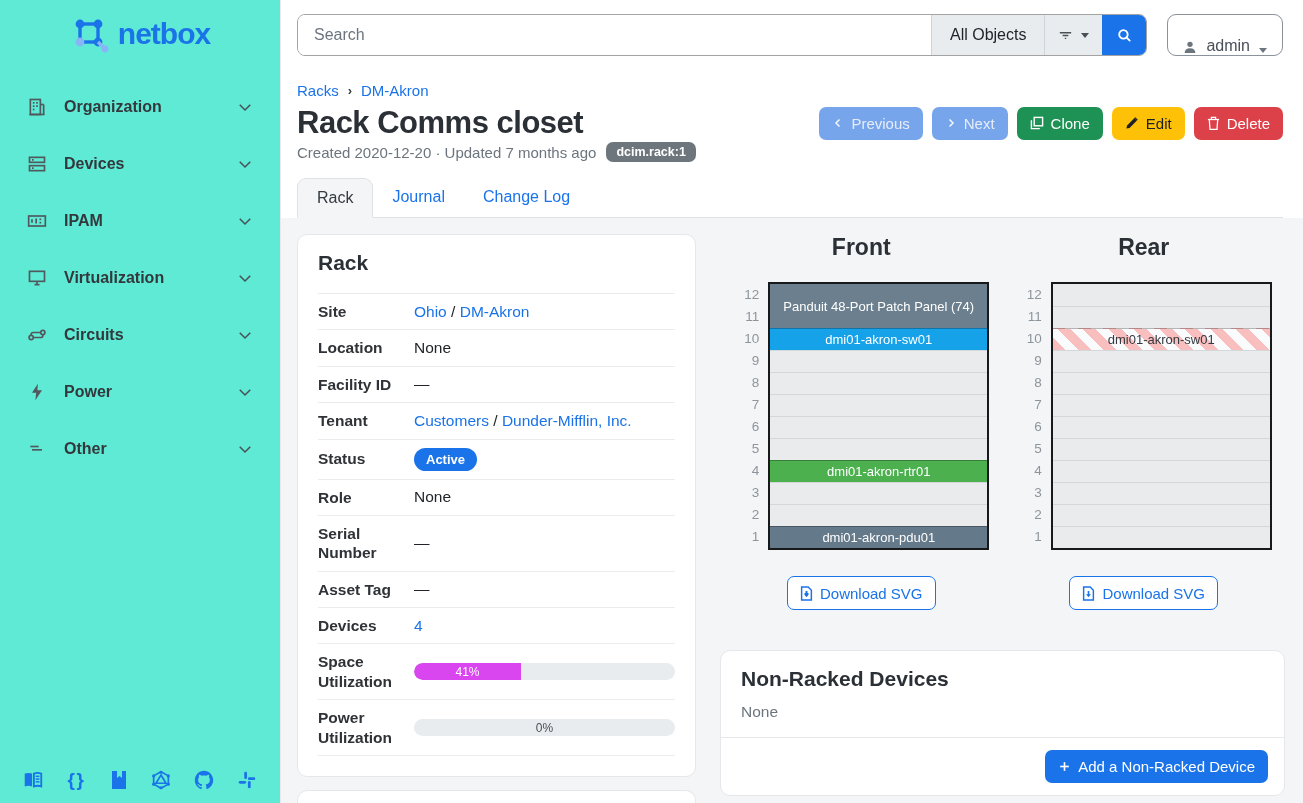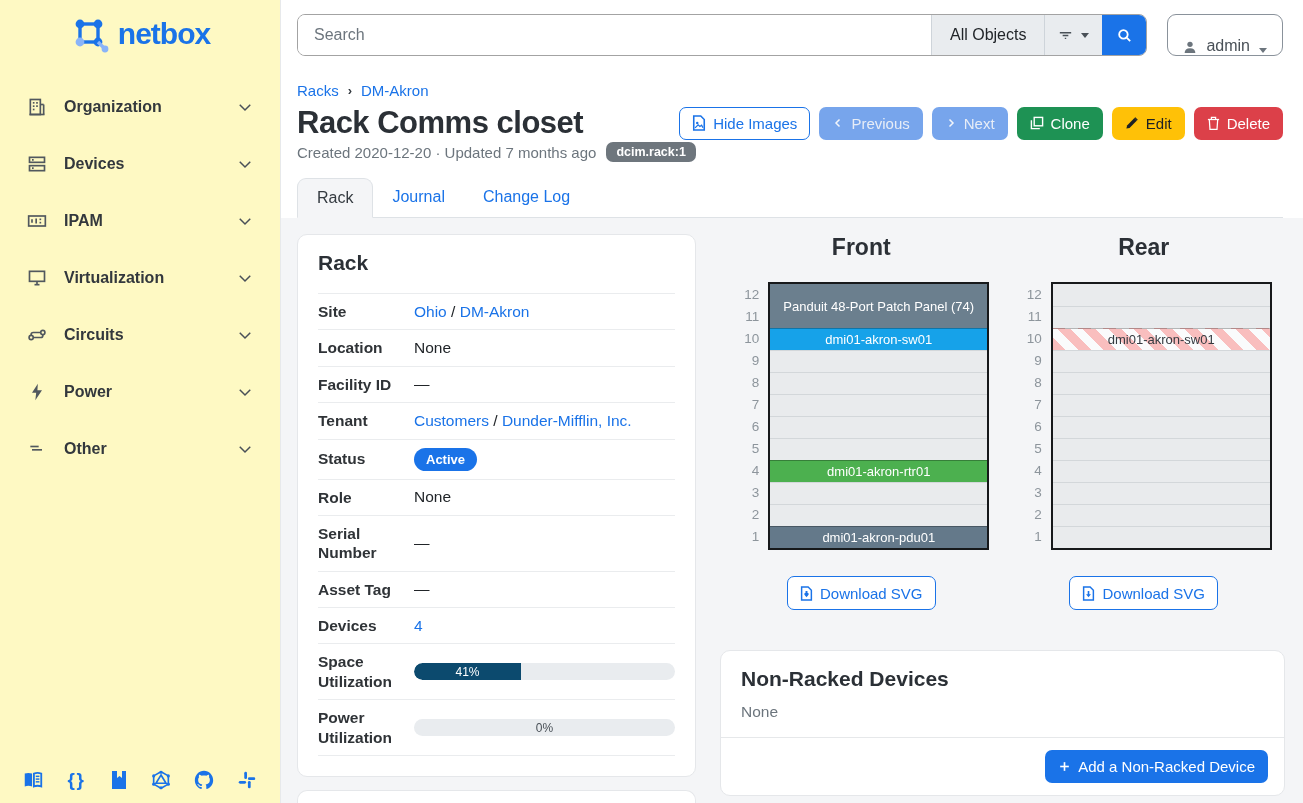--- a/index.html
+++ b/index.html
@@ -1,21 +1,21 @@
 <!DOCTYPE html>
 <html><head>
 <meta charset="utf-8">
 <style>
   * { margin:0; padding:0; box-sizing:border-box; }
   html,body { width:1303px; height:803px; overflow:hidden; }
   body { font-family:"Liberation Sans", sans-serif; background:#ffffff; color:#212529; font-size:15px; }
   .app { display:flex; width:100%; height:100%; }
 
   
-  .sidebar { width:281px; min-width:281px; background:#fef9c3; border-right:1px solid #e7e9eb; position:relative; }
+  .sidebar { width:281px; min-width:281px; background:#5eead4; border-right:1px solid #e7e9eb; position:relative; }
   .logo { display:flex; align-items:center; justify-content:center; gap:8px; padding:14px 0 10px 0; cursor:pointer; }
   .logo-text { font-size:30px; font-weight:700; color:#1a73e8; letter-spacing:-1px; }
   .nav { margin-top:22px; }
   .nav-item { display:flex; align-items:center; height:42px; padding:0 26px 0 27px; margin-bottom:15px; cursor:pointer; }
   .nav-item .nicon { width:20px; height:20px; color:#51585e; margin-right:17px; flex:0 0 auto; }
   .nav-item .nlabel { font-size:16px; font-weight:700; color:#33383d; flex:1; }
   .nav-item .chev { width:18px; height:18px; color:#495057; }
   .side-footer { position:absolute; bottom:12px; left:0; right:0; display:flex; justify-content:space-between; padding:0 22px; }
   .side-footer .ficon { width:22px; height:22px; color:#1a73e8; cursor:pointer; display:flex; align-items:center; justify-content:center; font-weight:700; }
 
@@ -64,21 +64,21 @@
   .card-title { font-size:21px; font-weight:700; color:#2b3036; margin-bottom:12px; }
   table.attrs { width:100%; border-collapse:collapse;margin-top:18px; }
   table.attrs tr { border-top:1px solid #eaecee; }
   table.attrs tr:last-child { border-bottom:1px solid #eaecee; }
   table.attrs th { text-align:left; vertical-align:middle; font-size:15.5px; font-weight:700; color:#2f3337; width:94px; padding:8px 0; line-height:1.25; }
   table.attrs td { padding:8px 0 8px 2px; vertical-align:middle; font-size:15.5px; color:#212529; }
   td a { color:#1a73e8; text-decoration:none; cursor:pointer; }
   .muted { color:#8a9197; }
   .badge-active { display:inline-block; background:#1a73e8; color:#fff; font-size:13px; font-weight:700; padding:4px 12px; border-radius:14px; }
   .progress { position:relative; height:17px; background:#e9ecef; border-radius:9px; width:100%; overflow:hidden; font-size:12px; }
-  .progress .fill { position:absolute; left:0; top:0; bottom:0; background:#0c4a6e; border-radius:9px 0 0 9px; color:#fff; display:flex; align-items:center; justify-content:center; font-weight:400; }
+  .progress .fill { position:absolute; left:0; top:0; bottom:0; background:#d946ef; border-radius:9px 0 0 9px; color:#fff; display:flex; align-items:center; justify-content:center; font-weight:400; }
   .progress .zero-label { position:absolute; inset:0; display:flex; align-items:center; justify-content:center; color:#495057; }
   .sliver { margin-top:13px; height:14px; border-bottom:none; border-radius:10px 10px 0 0; }
 
   
   .right-col { flex:1; display:flex; flex-direction:column; }
   .elev-row { display:flex; }
   .elevation { flex:1; display:flex; flex-direction:column; align-items:center; }
   .elev-title { font-size:23px; font-weight:700; color:#2b3036; margin-bottom:21px; }
   .rack-wrap { display:flex; align-items:flex-start; }
   .units-col { width:26px; margin-right:9px; padding-top:2px; }
@@ -330,30 +330,20 @@
     <div class="page-head">
       <div class="breadcrumb">
         <a>Racks</a>
         <span class="crumb-sep">›</span>
         <a>DM-Akron</a>
       </div>
 
       <div class="title-row">
         <h1 class="page-title">Rack Comms closet</h1>
         <div class="actions">
-          <button class="btn btn-outline-blue">
-            <span class="ic">
-                <svg width="14" height="16" viewBox="0 0 16 18" fill="none" stroke="currentColor" stroke-width="1.8">
-                  <path d="M2 1 L10 1 L14 5 L14 17 L2 17 Z"></path>
-                  <circle cx="6" cy="9" r="1.4" fill="currentColor" stroke="none"></circle>
-                  <path d="M3.5 14.5 L7 11 L9 13 L11 11.5 L12.5 14.5" stroke-width="1.4"></path>
-                </svg>
-              </span>
-            <span>Hide Images</span>
-          </button>
           <button class="btn btn-lightblue">
             <span class="ic">
                 <svg width="12" height="12" viewBox="0 0 24 24" fill="none" stroke="#f2f5fa" stroke-width="3">
                   <polyline points="15,5 8,12 15,19"></polyline>
                 </svg>
               </span>
             <span>Previous</span>
           </button>
           <button class="btn btn-lightblue">
             <span class="ic">

